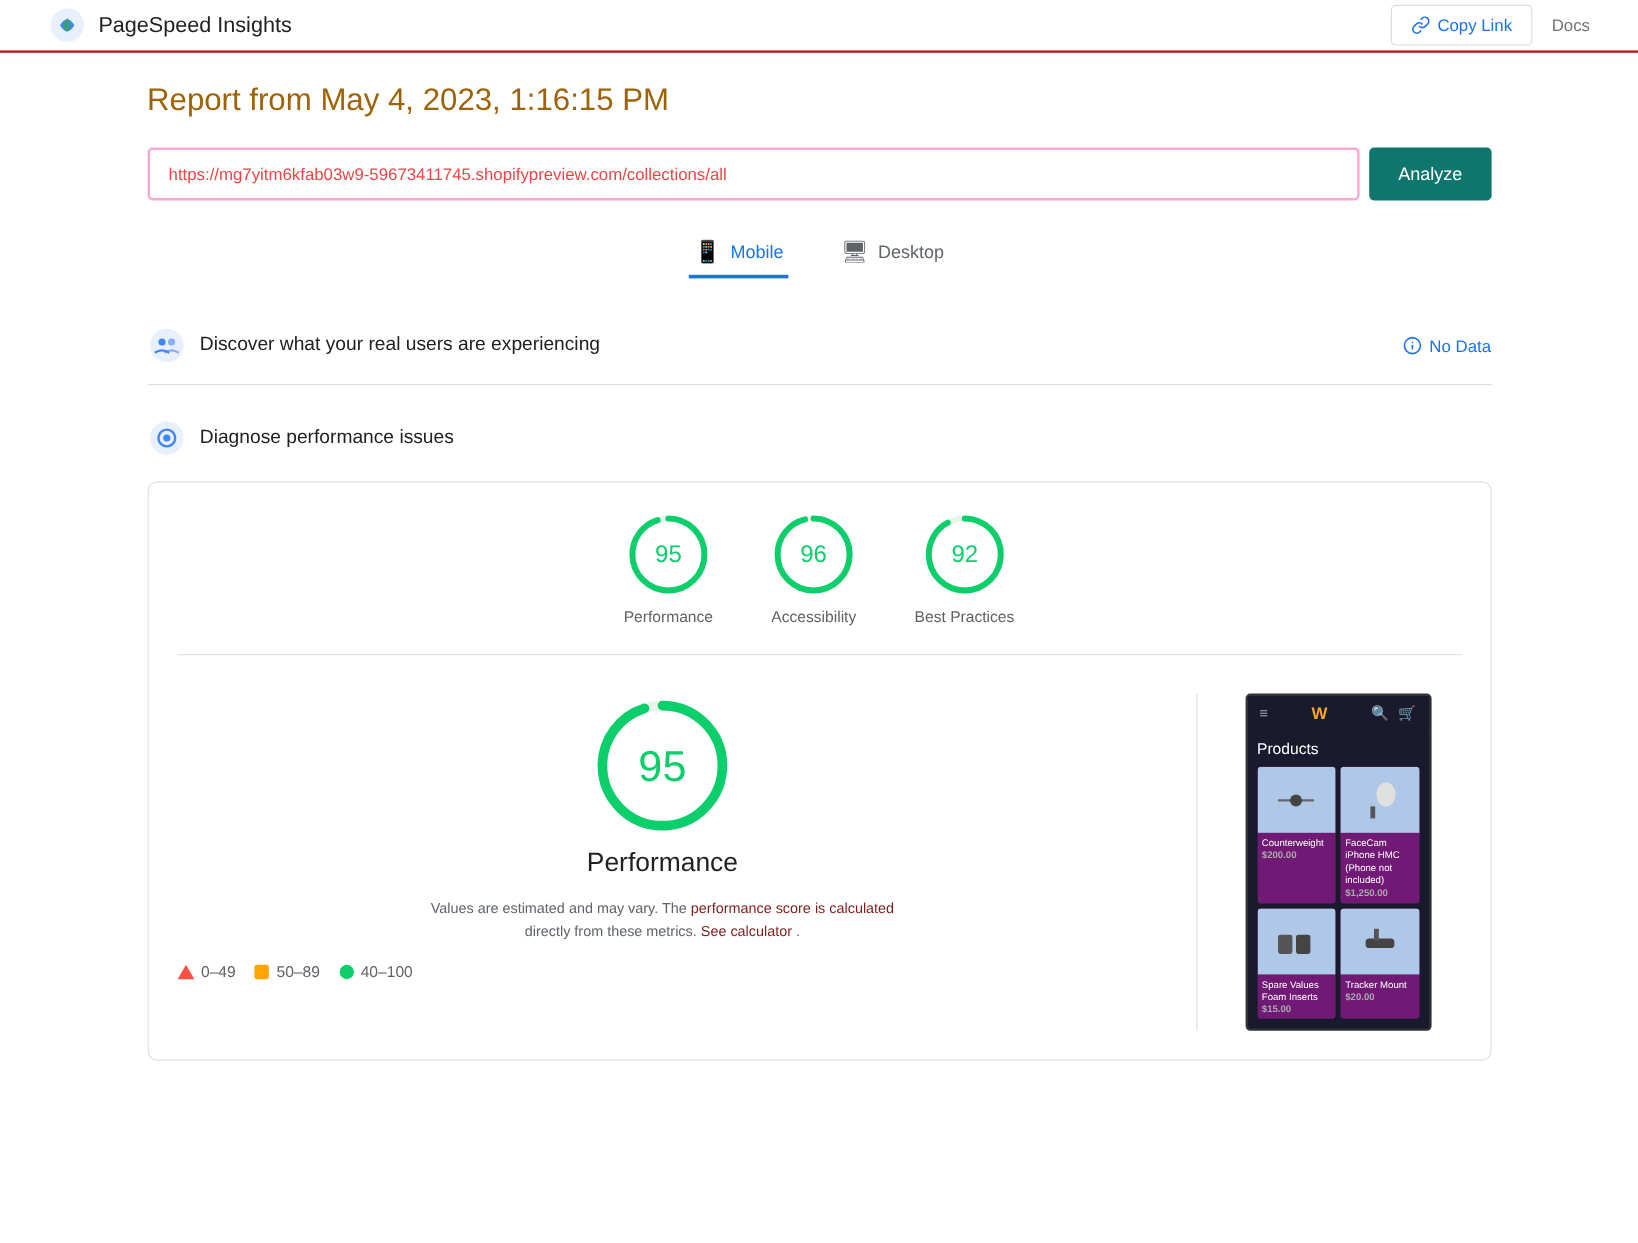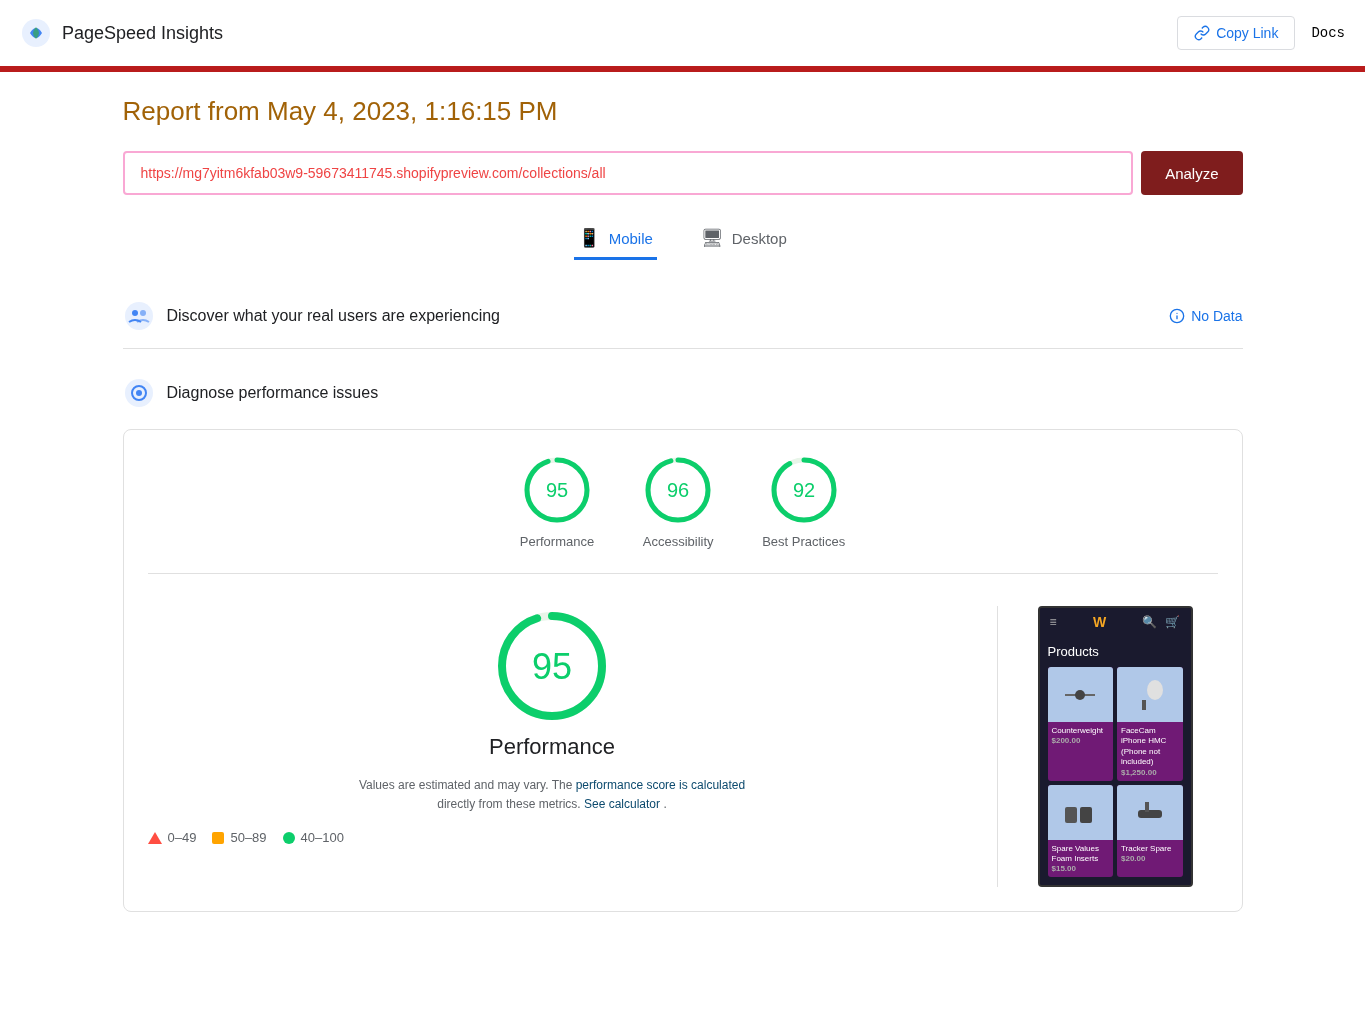--- a/index.html
+++ b/index.html
@@ -1,47 +1,47 @@
 <!DOCTYPE html>
 <html><head>
   <meta charset="utf-8">
   <style>
     * { box-sizing: border-box; margin: 0; padding: 0; }
     body { font-family: 'Google Sans', Arial, sans-serif; background: #fff; color: #202124; font-size: 14px; }
 
     
     .header {
       display: flex; align-items: center; justify-content: space-between;
-      padding: 10px 20px; border-bottom: 6px solid #b91c1c; height: 72px;
+      padding: 10px 40px; border-bottom: 2px solid #b91c1c; height: 44px;
     }
     .header-left { display: flex; align-items: center; gap: 10px; }
     .logo-icon { width: 32px; height: 32px; }
     .header-title { font-size: 18px; color: #202124; font-weight: 400; }
     .header-right { display: flex; align-items: center; gap: 16px; }
     .copy-link-btn {
       display: flex; align-items: center; gap: 6px;
       border: 1px solid #dadce0; border-radius: 4px;
       padding: 8px 16px; background: #fff; cursor: pointer;
       font-size: 14px; color: #1a73e8; font-weight: 500;
     }
-    .docs-link { color: #000000; font-size: 14px; font-weight: 500; cursor: pointer; text-decoration: none; font-family: Liberation Mono, monospace; }
+    .docs-link { color: #737373; font-size: 14px; font-weight: 500; cursor: pointer; text-decoration: none; }
 
     
     .main { padding: 24px 40px; max-width: 1200px; margin: 0 auto; }
 
     .report-title { font-size: 26px; font-weight: 400; color: #a16207; margin-bottom: 24px; }
 
     
     .url-bar { display: flex; gap: 8px; margin-bottom: 24px; }
     .url-input {
       flex: 1; border: 2px solid #f9a8d4; border-radius: 4px;
       padding: 12px 16px; font-size: 14px; color: #ef4444; outline: none;
     }
     .analyze-btn {
-      background: #7f1d1d; color: #fff; border: none; border-radius: 4px;
+      background: #0f766e; color: #fff; border: none; border-radius: 4px;
       padding: 12px 24px; font-size: 15px; font-weight: 500; cursor: pointer;
     }
 
     
     .tabs { display: flex; justify-content: center; gap: 40px; margin-bottom: 24px; }
     .tab { display: flex; align-items: center; gap: 8px; padding: 8px 4px; cursor: pointer; font-size: 15px; color: #5f6368; border-bottom: 3px solid transparent; }
     .tab.active { color: #1a73e8; border-bottom: 3px solid #1a73e8; }
     .tab-icon { font-size: 18px; }
 
     
@@ -77,21 +77,21 @@
 
     
     .big-score-wrap { display: flex; flex-direction: column; align-items: center; margin-bottom: 16px; }
     .big-circle-svg { width: 120px; height: 120px; }
     .big-circle-bg { fill: none; stroke: #e8f5e9; stroke-width: 8; }
     .big-circle-green { fill: none; stroke: #0cce6b; stroke-width: 8; stroke-linecap: round; }
     .big-circle-text { font-size: 36px; font-weight: 500; fill: #0cce6b; text-anchor: middle; dominant-baseline: central; }
 
     .big-score-title { font-size: 22px; font-weight: 400; margin-top: 8px; text-align: center; }
     .score-description { font-size: 12px; color: #5f6368; text-align: center; margin-bottom: 16px; line-height: 1.6; }
-    .score-description a { color: #0c4a6e; text-decoration: none; cursor: pointer; }
+    .score-description a { color: #7f1d1d; text-decoration: none; cursor: pointer; }
 
     
     .legend { display: flex; align-items: center; gap: 16px; justify-content: flex-start; }
     .legend-item { display: flex; align-items: center; gap: 6px; font-size: 13px; color: #5f6368; }
     .legend-dot { width: 12px; height: 12px; border-radius: 50%; }
     .legend-triangle { width: 0; height: 0; border-left: 7px solid transparent; border-right: 7px solid transparent; border-bottom: 12px solid #ff4e42; }
     .legend-square { width: 12px; height: 12px; background: #ffa400; border-radius: 2px; }
 
     
     .screenshot-area { width: 180px; flex-shrink: 0; }
@@ -331,21 +331,21 @@
 
               <div class="phone-product-card">
                 <div class="phone-product-img">
                   <svg width="40" height="40" viewBox="0 0 40 40">
                     <rect width="40" height="40" fill="#b0c8e8"></rect>
                     <rect x="8" y="18" width="24" height="8" fill="#444" rx="3"></rect>
                     <rect x="15" y="10" width="4" height="10" fill="#555"></rect>
                   </svg>
                 </div>
                 <div class="phone-product-info">
-                  <div class="phone-product-name">Tracker Spare</div>
+                  <div class="phone-product-name">Tracker Mount</div>
                   <div class="phone-product-price">$20.00</div>
                 </div>
               </div>
 
             </div>
           </div>
         </div>
       </div>
 
     </div>

